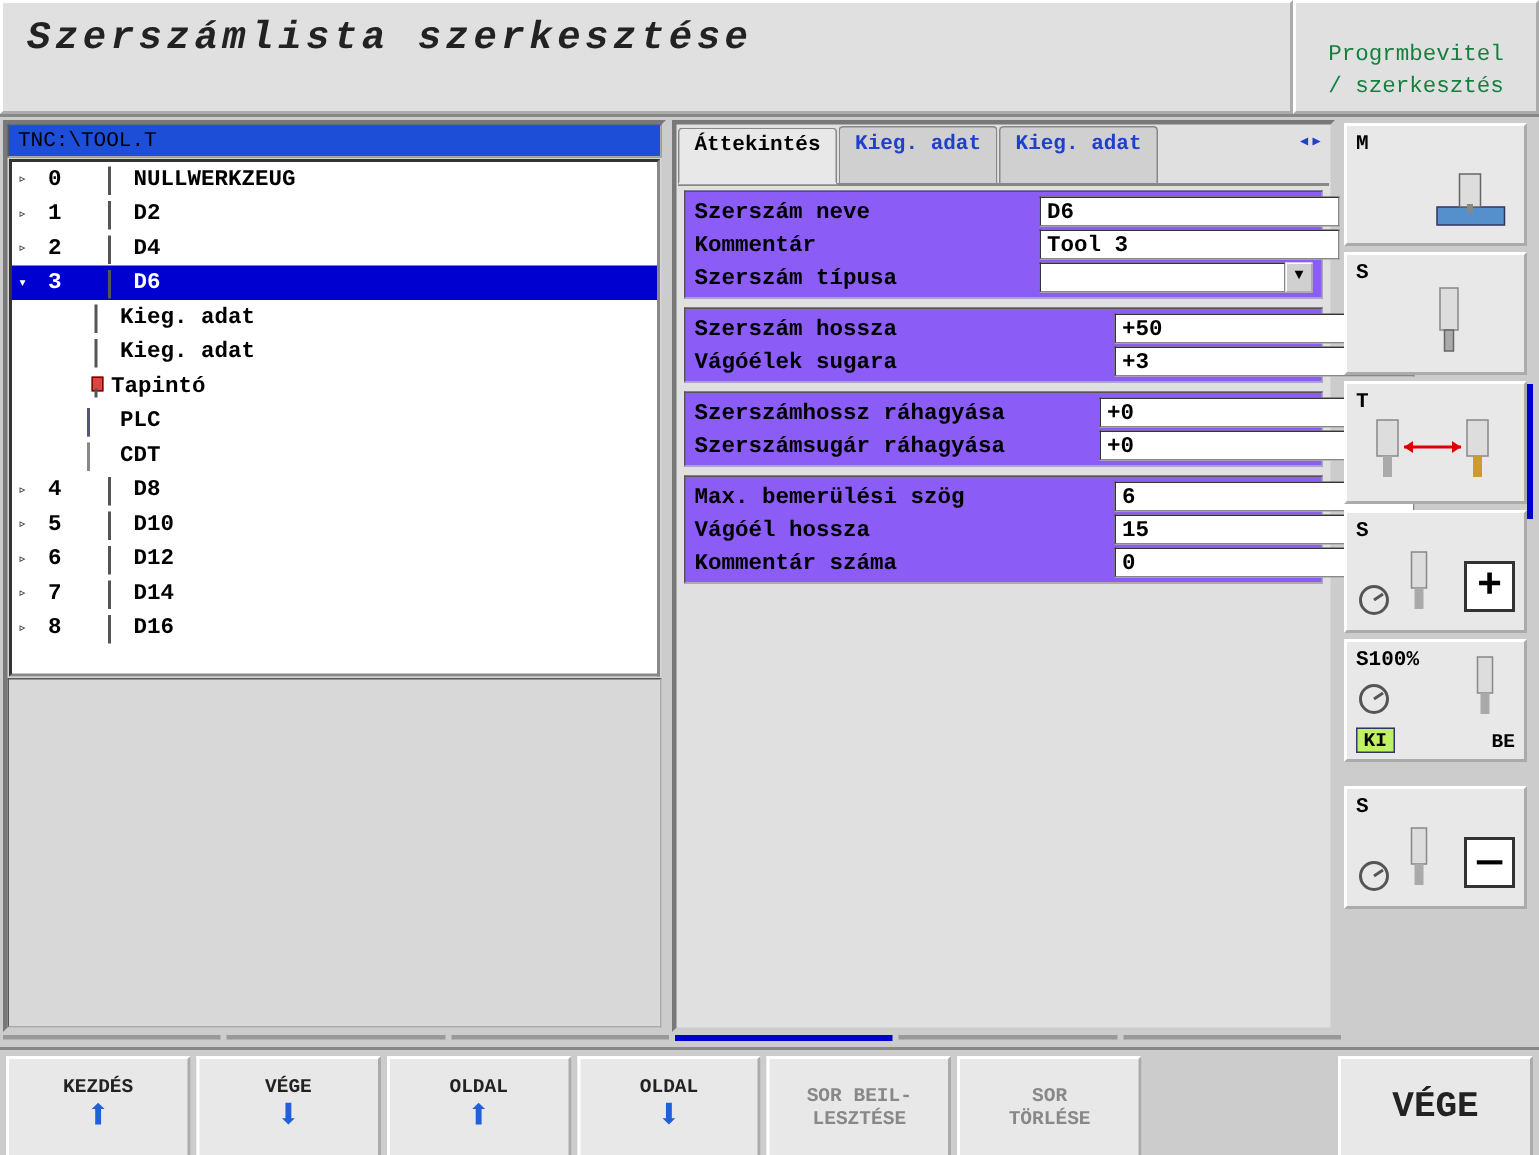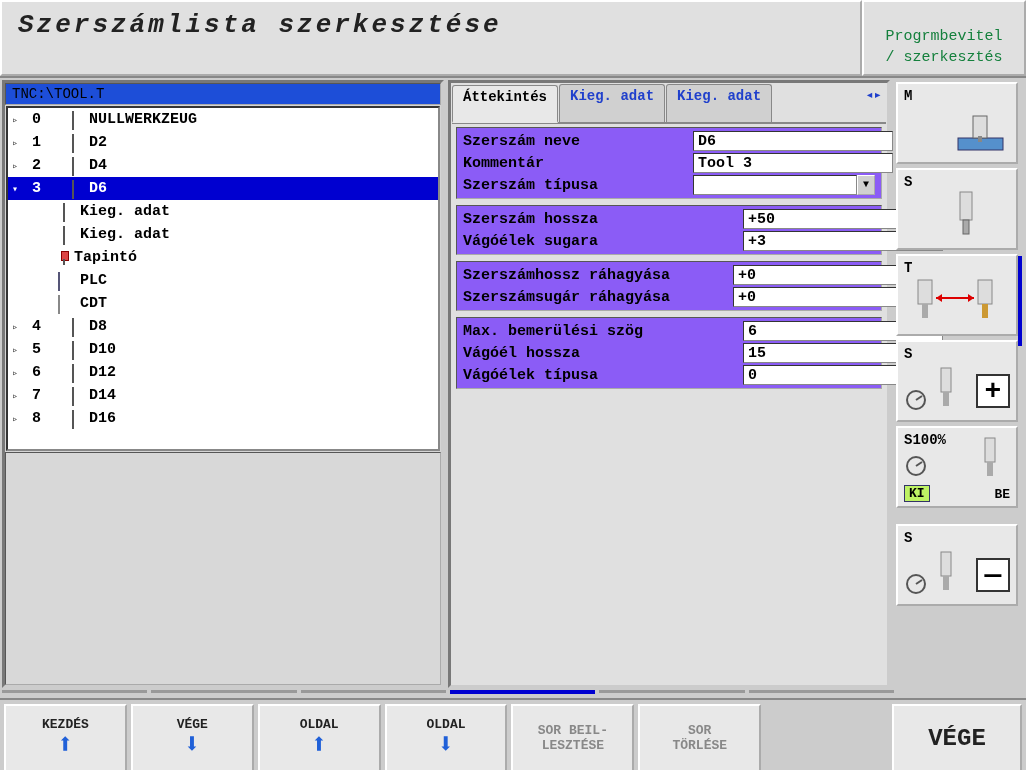--- a/index.html
+++ b/index.html
@@ -416,21 +416,21 @@
     <div class="field-group">
       <div class="field-row">
         <div class="field-label narrow">Max. bemerülési szög</div>
         <input class="field-input" value="6" style="">
       </div>
       <div class="field-row">
         <div class="field-label narrow">Vágóél hossza</div>
         <input class="field-input" value="15" style="">
       </div>
       <div class="field-row">
-        <div class="field-label narrow">Vágóélek típusa</div>
+        <div class="field-label narrow">Kommentár száma</div>
         <input class="field-input" value="0" style="">
       </div>
     </div>
   </div>
 
   <div class="side-icons">
     <div class="side-btn">
       <span class="lbl">M</span>
       <svg width="60" height="50" style="right:8px;bottom:4px">
         <rect x="10" y="30" width="45" height="12" fill="#5590cc" stroke="#336"></rect>

